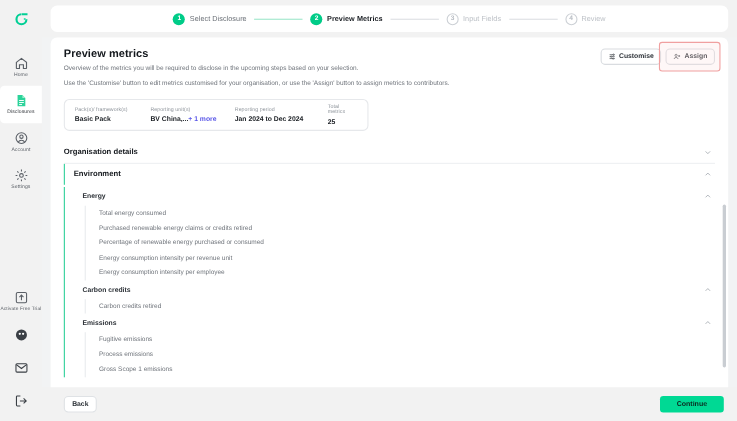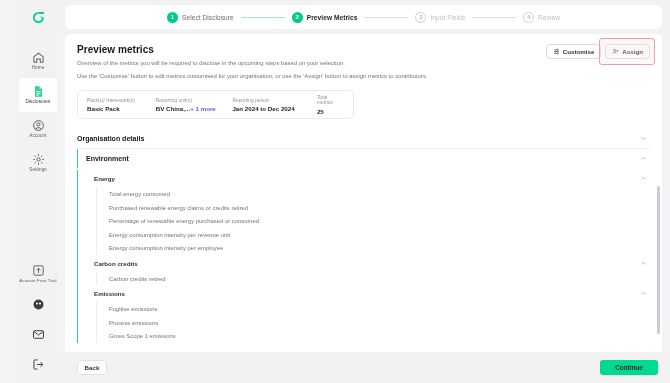--- a/index.html
+++ b/index.html
@@ -7,21 +7,20 @@
     width: 670px; height: 383px;
     font-family: "Liberation Sans", sans-serif;
     background: #f2f2f2;
     overflow: hidden;
   }
   #app {
     position: relative;
     width: 670px; height: 383px;
     background: #f2f3f4;
     display: flex;
-    padding-left: 19px;
   }
 
   
   .sidebar {
     width: 38px; height: 383px;
     background: #f2f2f2;
     display: flex; flex-direction: column; align-items: center;
     flex: 0 0 38px;
     position: relative;
   }

